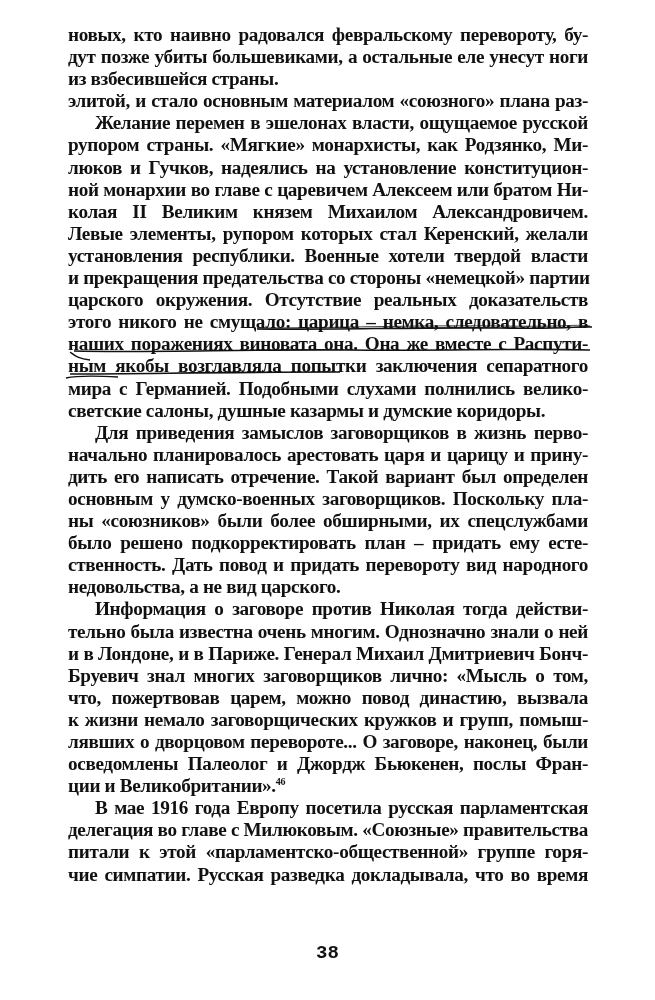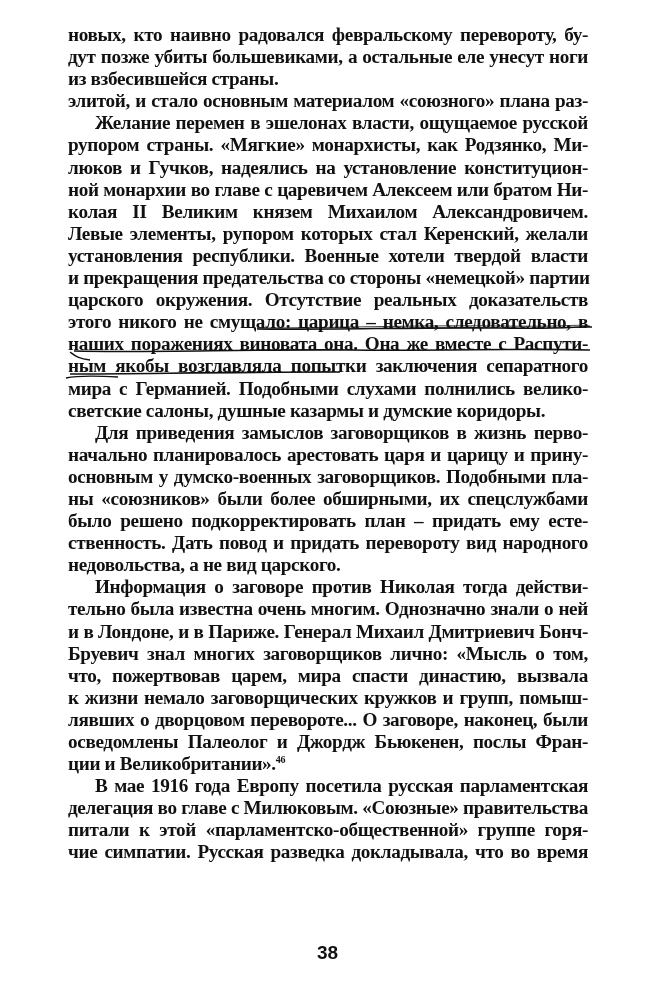--- a/index.html
+++ b/index.html
@@ -47,21 +47,21 @@
       margin-top: 27px;
     }
     .page-number {
       position: absolute;
       left: 0;
       width: 655px;
       top: 942px;
       text-align: center;
       font-size: 19px;
       font-weight: bold;
-      font-family: Liberation Sans, sans-serif;
+      font-family: Liberation Mono, monospace;
     }
     .pen-mark {
       position: absolute;
       left: 0;
       top: 0;
       pointer-events: none;
     }
   </style>
 </head>
 <body>
@@ -82,31 +82,32 @@
   <span class="line">и прекращения предательства со стороны «немецкой» партии</span>
   <span class="line">царского окружения. Отсутствие реальных доказательств</span>
   <span class="line">этого никого не смущало: царица – немка, следовательно, в</span>
   <span class="line">наших поражениях виновата она. Она же вместе с Распути-</span>
   <span class="line">ным якобы возглавляла попытки заключения сепаратного</span>
   <span class="line">мира с Германией. Подобными слухами полнились велико-</span>
   <span class="line last">светские салоны, душные казармы и думские коридоры.</span>
 
   <span class="line indent">Для приведения замыслов заговорщиков в жизнь перво-</span>
   <span class="line">начально планировалось арестовать царя и царицу и прину-</span>
-  <span class="line">основным у думско-военных заговорщиков. Подобными пла-</span>
+  <span class="line">дить его написать отречение. Такой вариант был определен</span>
+  <span class="line">основным у думско-военных заговорщиков. Поскольку пла-</span>
   <span class="line">ны «союзников» были более обширными, их  спецслужбами</span>
   <span class="line">было решено подкорректировать план – придать ему есте-</span>
   <span class="line">ственность. Дать повод и придать перевороту вид народного</span>
   <span class="line last">недовольства, а не вид царского.</span>
 
   <span class="line indent">Информация о заговоре против Николая тогда действи-</span>
   <span class="line">тельно была известна очень многим. Однозначно знали о ней</span>
   <span class="line">и в Лондоне, и в Париже. Генерал Михаил Дмитриевич Бонч-</span>
   <span class="line">Бруевич  знал многих заговорщиков лично: «Мысль о том,</span>
-  <span class="line">что, пожертвовав царем, мира спасти династию, вызвала</span>
+  <span class="line">что, пожертвовав царем, можно повод династию, вызвала</span>
   <span class="line">к жизни немало заговорщических кружков и групп, помыш-</span>
   <span class="line">лявших о дворцовом перевороте... О заговоре, наконец, были</span>
   <span class="line">осведомлены Палеолог и Джордж Бьюкенен, послы Фран-</span>
   <span class="line last"><span>ции и Великобритании».</span><sup class="fn">46</sup></span>
 
   <span class="line indent">В мае 1916 года Европу посетила русская парламентская</span>
   <span class="line">делегация во главе с Милюковым. «Союзные» правительства</span>
   <span class="line">питали к этой «парламентско-общественной» группе горя-</span>
   <span class="line">чие симпатии. Русская разведка докладывала, что во время</span>
 </div>

